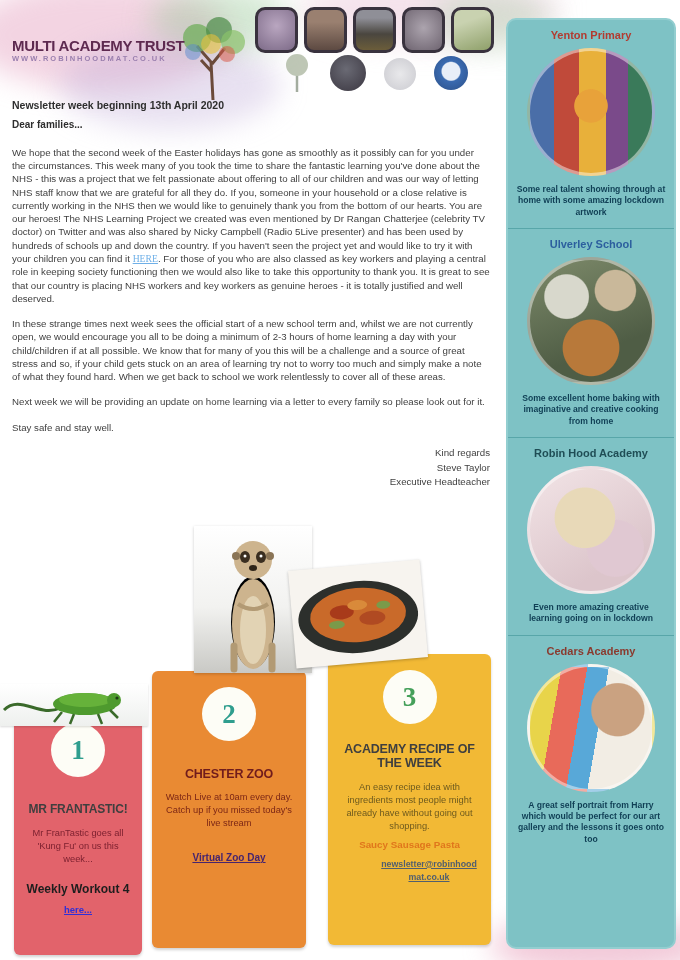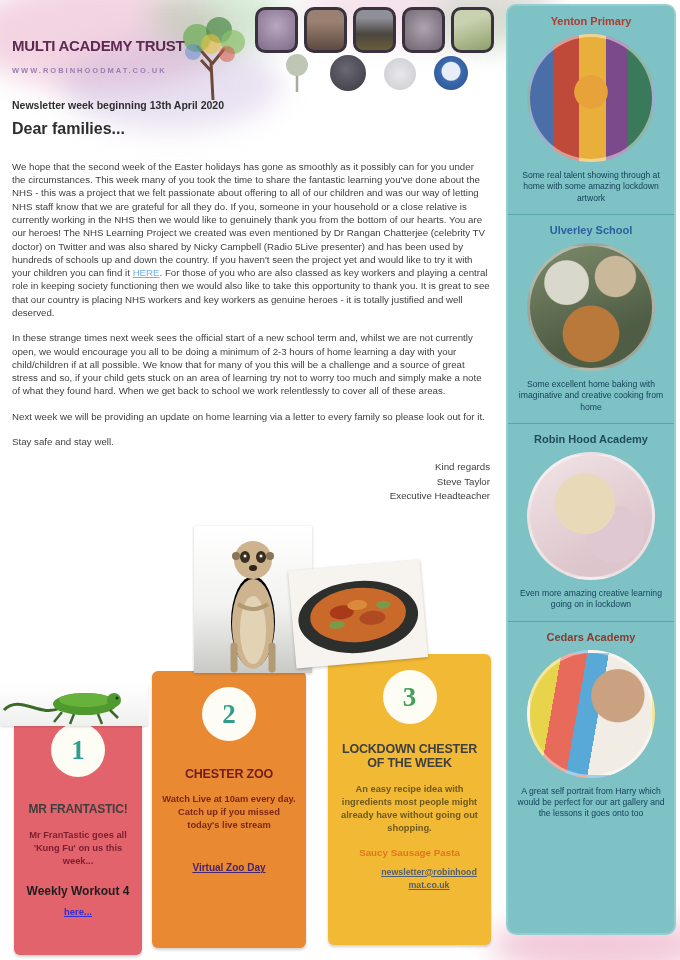--- a/index.html
+++ b/index.html
@@ -12,47 +12,47 @@
   .wash.purple1{left:60px;top:40px;width:220px;height:90px;background:rgba(190,170,215,.35);}
   .wash.pink2{left:300px;top:-25px;width:260px;height:70px;background:rgba(225,175,200,.35);}
   .wash.pink3{left:490px;top:915px;width:220px;height:60px;background:rgba(230,150,180,.5);}
   .wash.green2{left:430px;top:-10px;width:120px;height:60px;background:rgba(160,205,160,.35);}
 
   
   .brand{position:absolute;left:12px;top:34px;z-index:2;}
   .brand-title{font-size:28px;font-weight:800;letter-spacing:-1px;color:#3c8f3a;
                text-shadow:0 0 1px #246224;line-height:1;}
   .brand-sub{font-size:15px;font-weight:800;letter-spacing:-0.3px;color:#5e2a50;margin-top:3px;}
-  .brand-web{font-size:7.5px;letter-spacing:2px;color:#9a7fae;margin-top:12px;font-weight:700;}
+  .brand-web{font-size:7.5px;letter-spacing:2px;color:#9a7fae;margin-top:0;font-weight:700;}
   .tree{position:absolute;left:167px;top:12px;width:92px;height:92px;z-index:1;}
 
   .logo-row{position:absolute;left:255px;top:7px;display:flex;gap:6px;z-index:2;}
   .logo-sq{width:43px;height:46px;border-radius:10px;border:3px solid #39323e;box-sizing:border-box;}
   .logo-sq.l1{background:radial-gradient(circle at 50% 40%, #b9a6c0, #7d6b88);}
   .logo-sq.l2{background:linear-gradient(180deg,#9a8070 30%,#5d4a42);}
   .logo-sq.l3{background:linear-gradient(180deg,#8f8f97 20%,#4a463f 60%,#6b5d3a);}
   .logo-sq.l4{background:radial-gradient(circle at 50% 45%, #aca4ae, #6e6470);}
   .logo-sq.l5{background:linear-gradient(160deg,#c9d2b0 30%,#8fa06a);}
   .logo-row2{position:absolute;left:282px;top:52px;z-index:2;display:flex;align-items:flex-start;gap:18px;}
   .mini-tree{width:30px;height:42px;opacity:.55;}
   .mini-circ{border-radius:50%;}
   .mini-circ.dark{width:36px;height:36px;margin-top:3px;background:radial-gradient(circle at 45% 40%, #6a6a74, #3a3640);}
   .mini-circ.pale{width:32px;height:32px;margin-top:6px;background:radial-gradient(circle, #e3e3e6, #bdbdc4);opacity:.8;}
   .mini-circ.blue{width:34px;height:34px;margin-top:4px;background:radial-gradient(circle at 50% 45%, #e8eef8 35%, #3a6ab0 40%, #2c4f86);}
 
   .heading{position:absolute;left:12px;top:99px;font-size:10.5px;font-weight:800;color:#2e2e2e;z-index:2;}
 
   .letter{position:absolute;left:12px;top:118px;width:478px;z-index:2;font-size:9.7px;line-height:1.37;}
-  .letter .salutation{font-weight:800;font-size:16px;color:#2e2e2e;margin-bottom:20px;}
+  .letter .salutation{font-weight:800;font-size:10px;color:#2e2e2e;margin-bottom:14px;}
   .letter p{margin:0 0 12px 0;}
-  .letter .inline-link{color:#6fb0e8;text-decoration:underline;cursor:pointer;}
+  .letter .inline-link{color:#6fb0e8;text-decoration:underline;cursor:pointer;font-family:Liberation Serif, serif;}
   .signoff div{line-height:1.5;text-align:right;}
 
   
-  .sidebar{position:absolute;left:506px;top:4px;width:170px;height:931px;background:#7ec2c5;
+  .sidebar{position:absolute;left:506px;top:18px;width:170px;height:931px;background:#7ec2c5;
            border-radius:10px;z-index:2;box-sizing:border-box;border:2px solid #93ced0;}
   .side-section{padding:9px 8px 10px 8px;border-bottom:1px solid #58a6a9;text-align:center;}
   .side-section:last-child{border-bottom:none;}
   .side-title{font-size:11px;font-weight:800;margin-bottom:7px;}
   .side-photo{width:128px;height:128px;border-radius:50%;margin:0 auto 8px auto;
               border:3px solid rgba(255,255,255,.45);box-sizing:border-box;}
   .side-photo.ph1{background:
       radial-gradient(circle at 50% 45%, #e8a23a 18%, transparent 19%),
       linear-gradient(90deg,#4a6ea8 0 20%, #c04a3a 20% 40%, #e8b03a 40% 62%, #7a4a8a 62% 80%, #3a7a5a 80%);}
   .side-photo.ph2{background:
@@ -60,29 +60,29 @@
       radial-gradient(circle at 30% 30%, #d8d8cc 18%, transparent 19%),
       radial-gradient(circle at 70% 25%, #c9b89a 16%, transparent 17%),
       linear-gradient(160deg,#7d8a6a, #4f5d45 70%);}
   .side-photo.ph3{background:
       radial-gradient(circle at 45% 40%, #e8d9b8 30%, transparent 31%),
       radial-gradient(circle at 70% 65%, #e0c8d2 24%, transparent 25%),
       linear-gradient(150deg,#f2e4e6, #dcc5cb 75%);}
   .side-photo.ph4{background:
       radial-gradient(circle at 72% 35%, #caa281 22%, transparent 23%),
       linear-gradient(100deg,#e8d44a 0 22%, #e86a5a 22% 40%, #58a8d8 40% 55%, #f2ede4 55%);}
-  .side-caption{font-size:8.6px;line-height:1.32;color:#103f55;font-weight:400;}
+  .side-caption{font-size:8.6px;line-height:1.32;color:#103f55;font-weight:700;}
 
   
   .card{position:absolute;border-radius:6px;text-align:center;z-index:2;box-shadow:0 2px 3px rgba(0,0,0,.18);}
   .card .num-circle{width:54px;height:54px;border-radius:50%;background:#fdfdf6;margin:16px auto 0 auto;
                     display:flex;align-items:center;justify-content:center;
                     font-size:27px;font-weight:800;font-family:"Liberation Serif",serif;}
   .card .card-title{font-weight:800;font-size:12.5px;letter-spacing:-0.2px;line-height:1.15;margin:26px 6px 10px 6px;}
-  .card .card-body{font-size:9.3px;line-height:1.4;margin:12px 10px;font-weight:700;}
+  .card .card-body{font-size:9.3px;line-height:1.4;margin:4px 10px;font-weight:400;}
   .card1{left:14px;top:707px;width:128px;height:248px;}
   .card2{left:152px;top:671px;width:154px;height:277px;}
   .card3{left:328px;top:654px;width:163px;height:291px;}
   .card1 .card-title{font-size:12px;}
   .card1 .card-body{color:#7a1f2e;}
   .card2 .card-title{color:#701c1c;}
   .card2 .card-body{color:#7c2615;}
   .card3 .card-title{margin-top:18px;}
   .card3 .card-body{color:#6e5a1e;}
   .bold-line{font-size:12px;font-weight:800;color:#1e1e1e;margin-top:16px;}
@@ -203,21 +203,21 @@
     </div>
     <div class="card-title">CHESTER ZOO</div>
     <div class="card-body">Watch Live at 10am every day. Catch up if you missed today's live stream</div>
     <span class="card-link">Virtual Zoo Day</span>
   </div>
 
   <div class="card card3" style="background-color: rgb(242, 185, 53);">
     <div class="num-circle">
       <span style="color: rgb(69, 160, 90);">3</span>
     </div>
-    <div class="card-title">LOCKDOWN CHESTER OF THE WEEK</div>
+    <div class="card-title">ACADEMY RECIPE OF THE WEEK</div>
     <div class="card-body">An easy recipe idea with ingredients most people might already have without going out shopping.</div>
     <div class="highlight-line">Saucy Sausage Pasta</div>
     <div class="email-wrap">
       <span class="email-link">newsletter@robinhood</span>
       <span class="email-link">mat.co.uk</span>
     </div>
   </div>
 
   <div class="photo lizard-photo">
     <svg width="148" height="42" viewBox="0 0 148 42">

